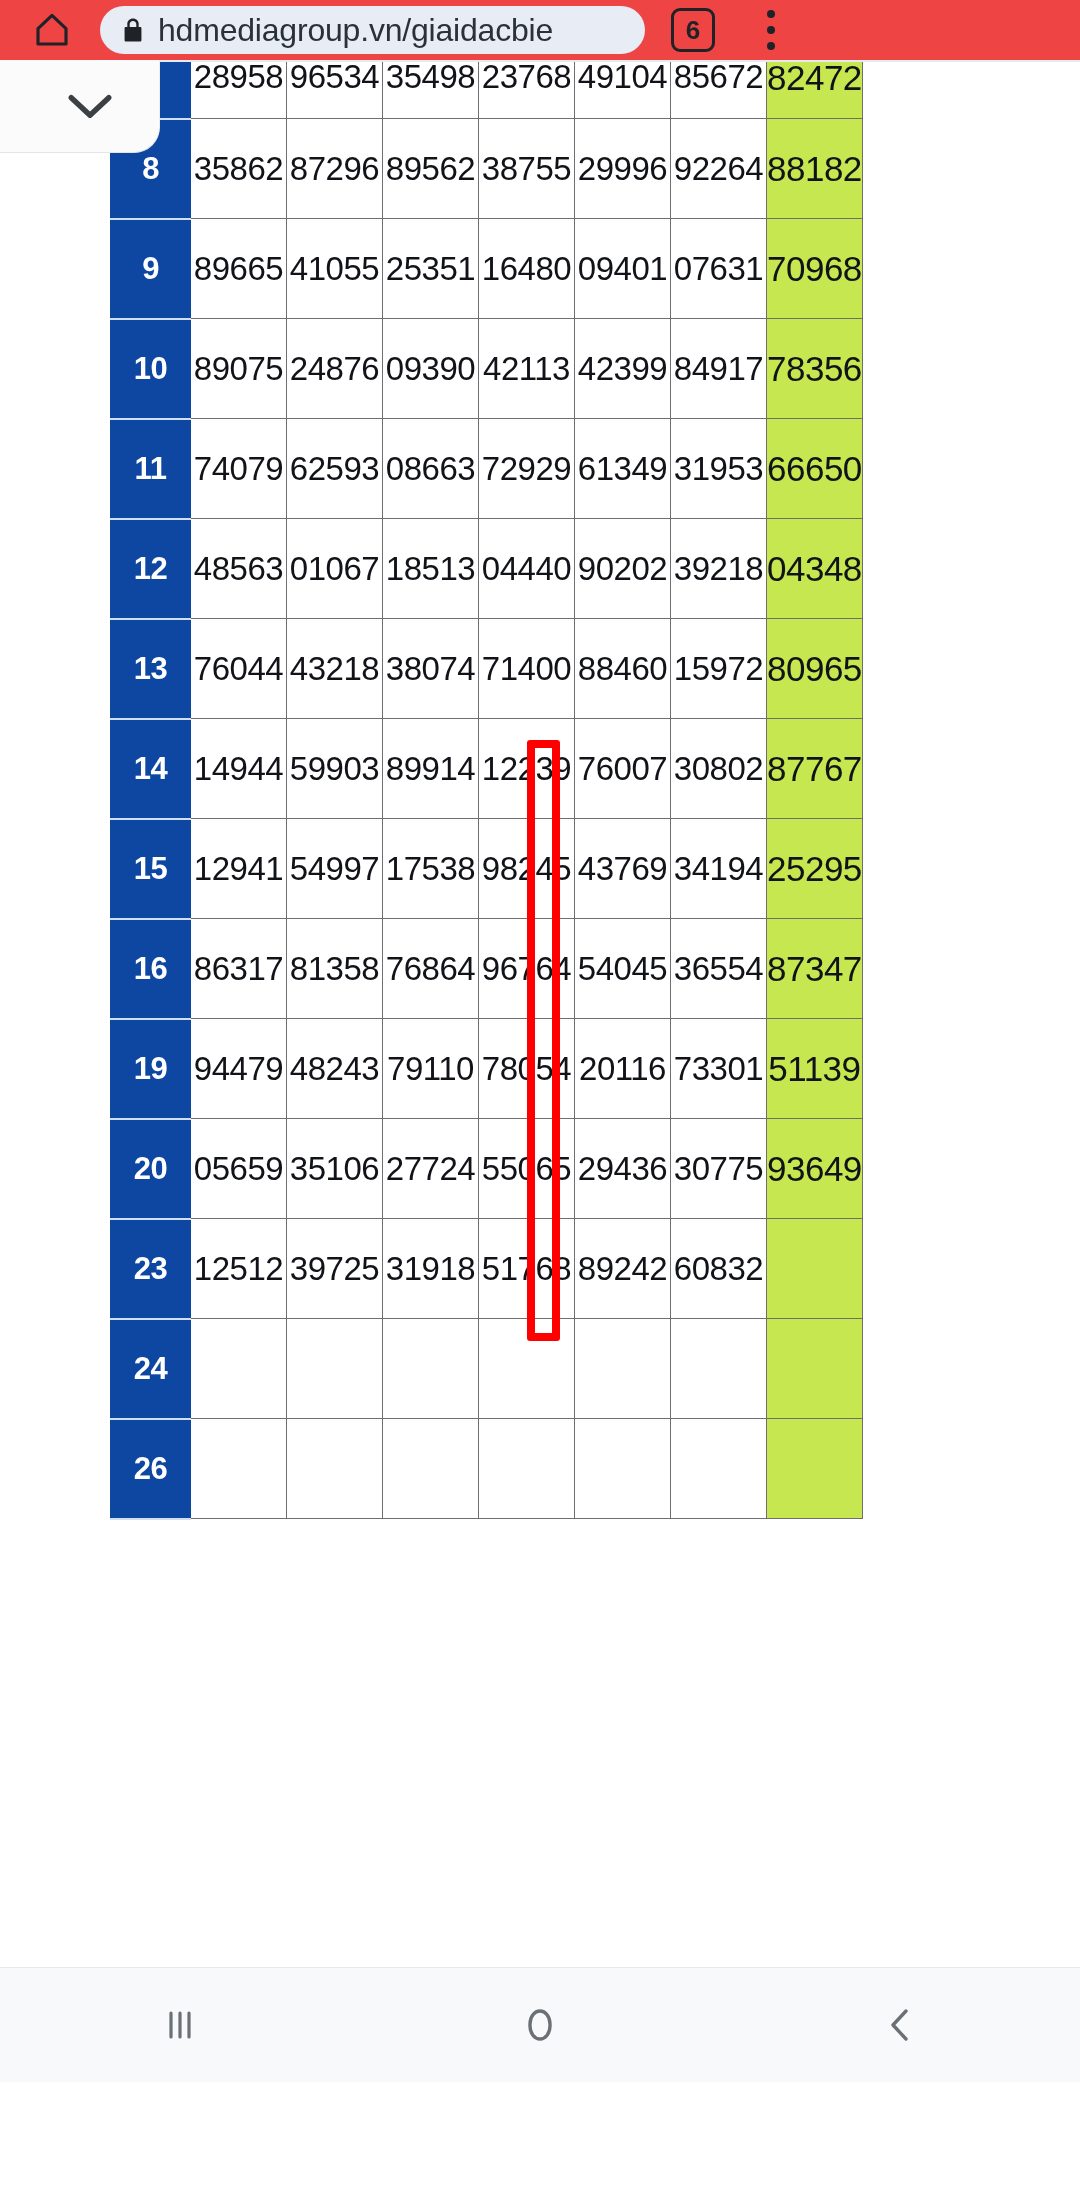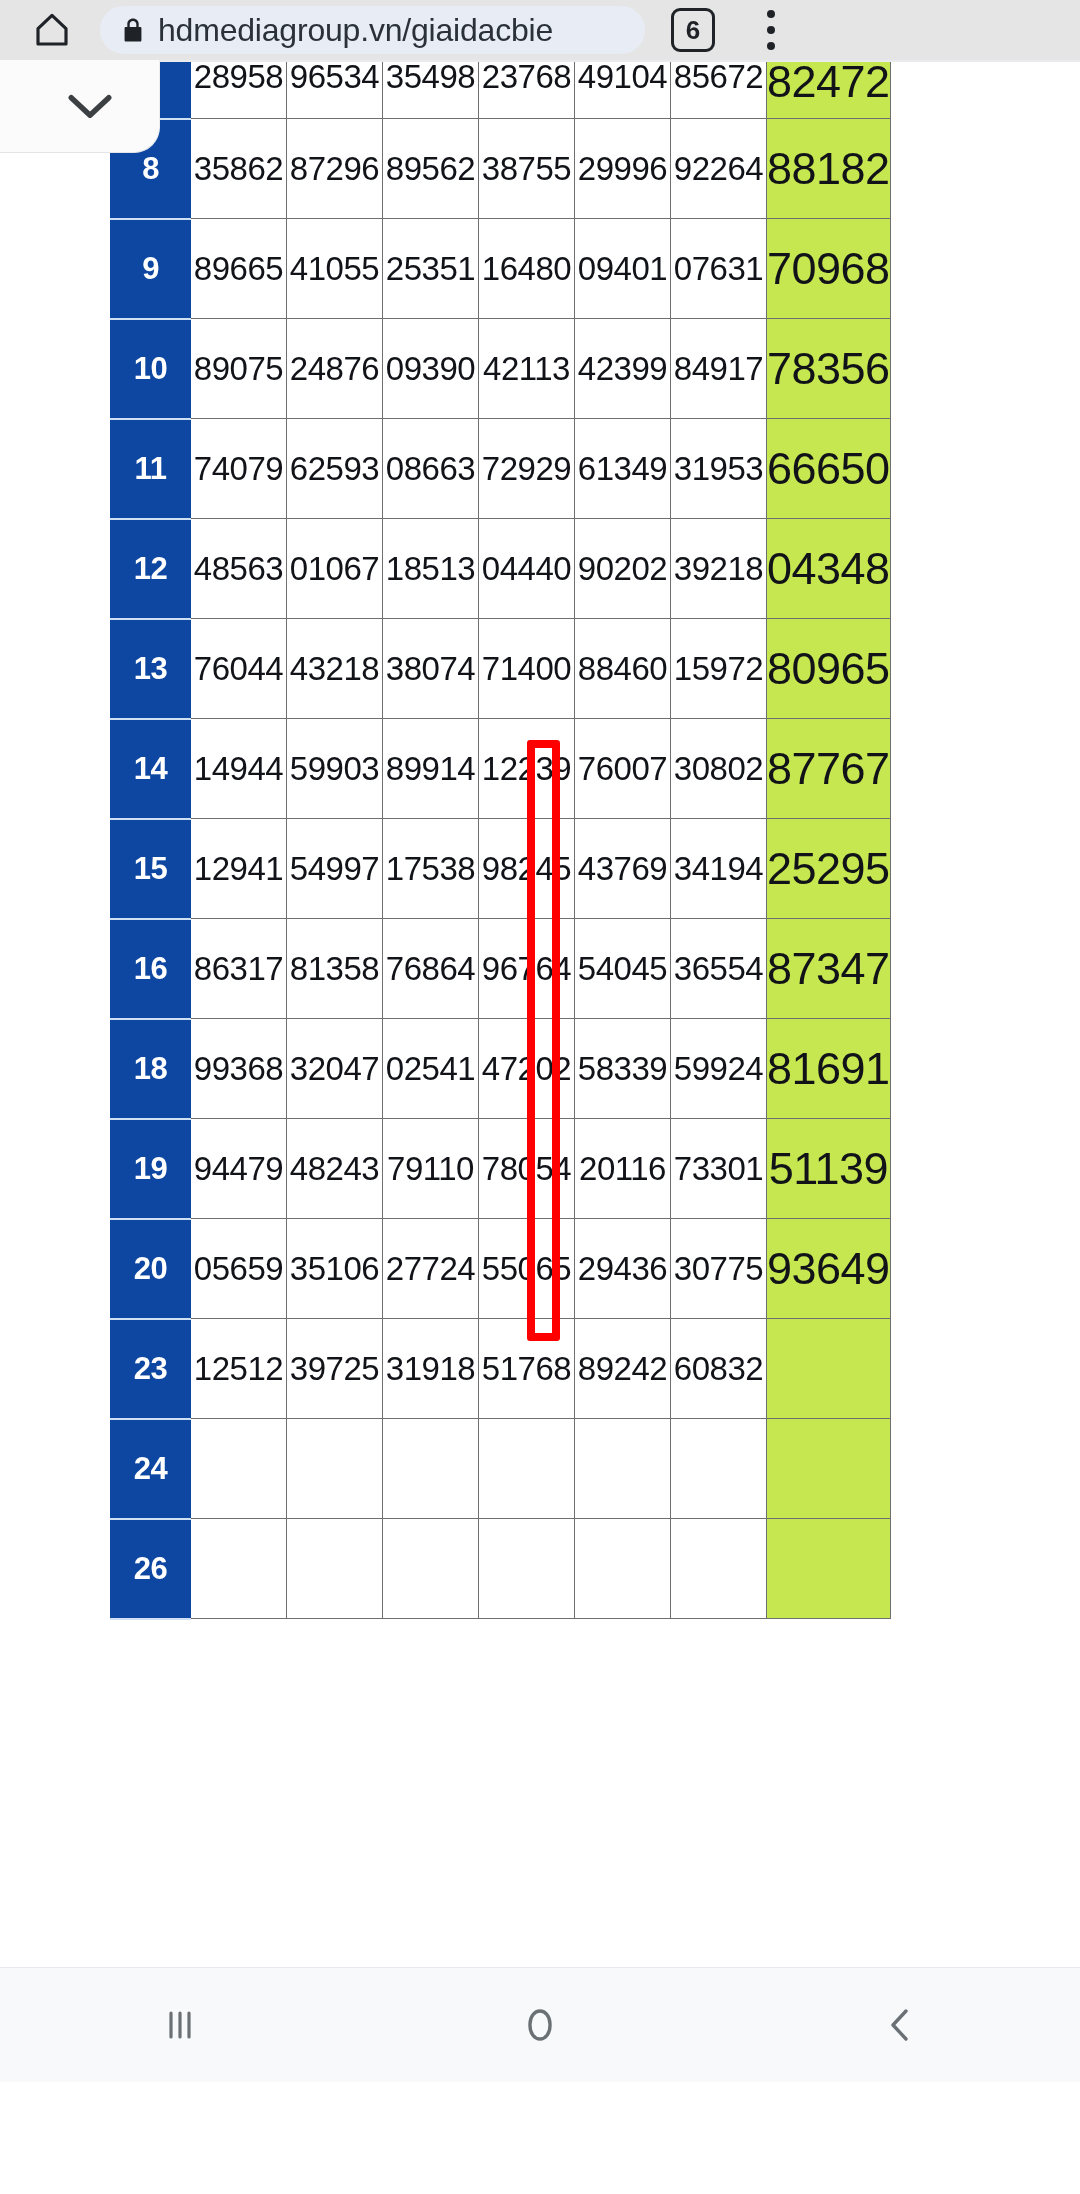--- a/index.html
+++ b/index.html
@@ -6,21 +6,21 @@
   html, body {
     width:1080px; height:2194px;
     background:#ffffff;
     font-family:"Liberation Sans", sans-serif;
     overflow:hidden;
   }
 
   
   .browser-bar{
     position:absolute; left:0; top:0; width:1080px; height:60px;
-    background:#e5e5e5; display:flex; align-items:center;
+    background:#ef4444; display:flex; align-items:center;
     padding:0 22px; z-index:40;
   }
   .home-icon{ width:60px; height:60px; display:flex; align-items:center; justify-content:center; flex:0 0 auto;}
   .home-icon svg{ width:40px; height:40px; }
 
   .omnibox{
     margin-left:18px;
     height:48px; flex:0 0 auto; width:545px;
     background:#e8edf5; border-radius:26px;
     display:flex; align-items:center; padding:0 22px;
@@ -88,21 +88,21 @@
     background:#0d47a1;
     color:#ffffff; font-weight:bold;
     font-size:31px;
     border:1.5px solid #0d47a1;
     border-bottom:2px solid #cfe0f5;
   }
   table.grid td.num{ width:96px; }
   table.grid td.special{
     width:84px;
     background:#c6e74f;
-    font-size:45px;
+    font-size:35px;
   }
   
   tr.clipped td{ height:58px; vertical-align:top; line-height:0.95; padding-top:0px;}
   tr.clipped td.rowhead{ vertical-align:top; }
 
   
   .red-box{
     position:absolute;
     left:527px; top:680px;
     width:33px; height:601px;
@@ -257,30 +257,20 @@
             <td class="rowhead">16</td>
             <td class="num">86317</td>
             <td class="num">81358</td>
             <td class="num">76864</td>
             <td class="num">96764</td>
             <td class="num">54045</td>
             <td class="num">36554</td>
             <td class="special">87347</td>
           </tr>
           <tr>
-            <td class="rowhead">18</td>
-            <td class="num">99368</td>
-            <td class="num">32047</td>
-            <td class="num">02541</td>
-            <td class="num">47202</td>
-            <td class="num">58339</td>
-            <td class="num">59924</td>
-            <td class="special">81691</td>
-          </tr>
-          <tr>
             <td class="rowhead">19</td>
             <td class="num">94479</td>
             <td class="num">48243</td>
             <td class="num">79110</td>
             <td class="num">78054</td>
             <td class="num">20116</td>
             <td class="num">73301</td>
             <td class="special">51139</td>
           </tr>
           <tr>

